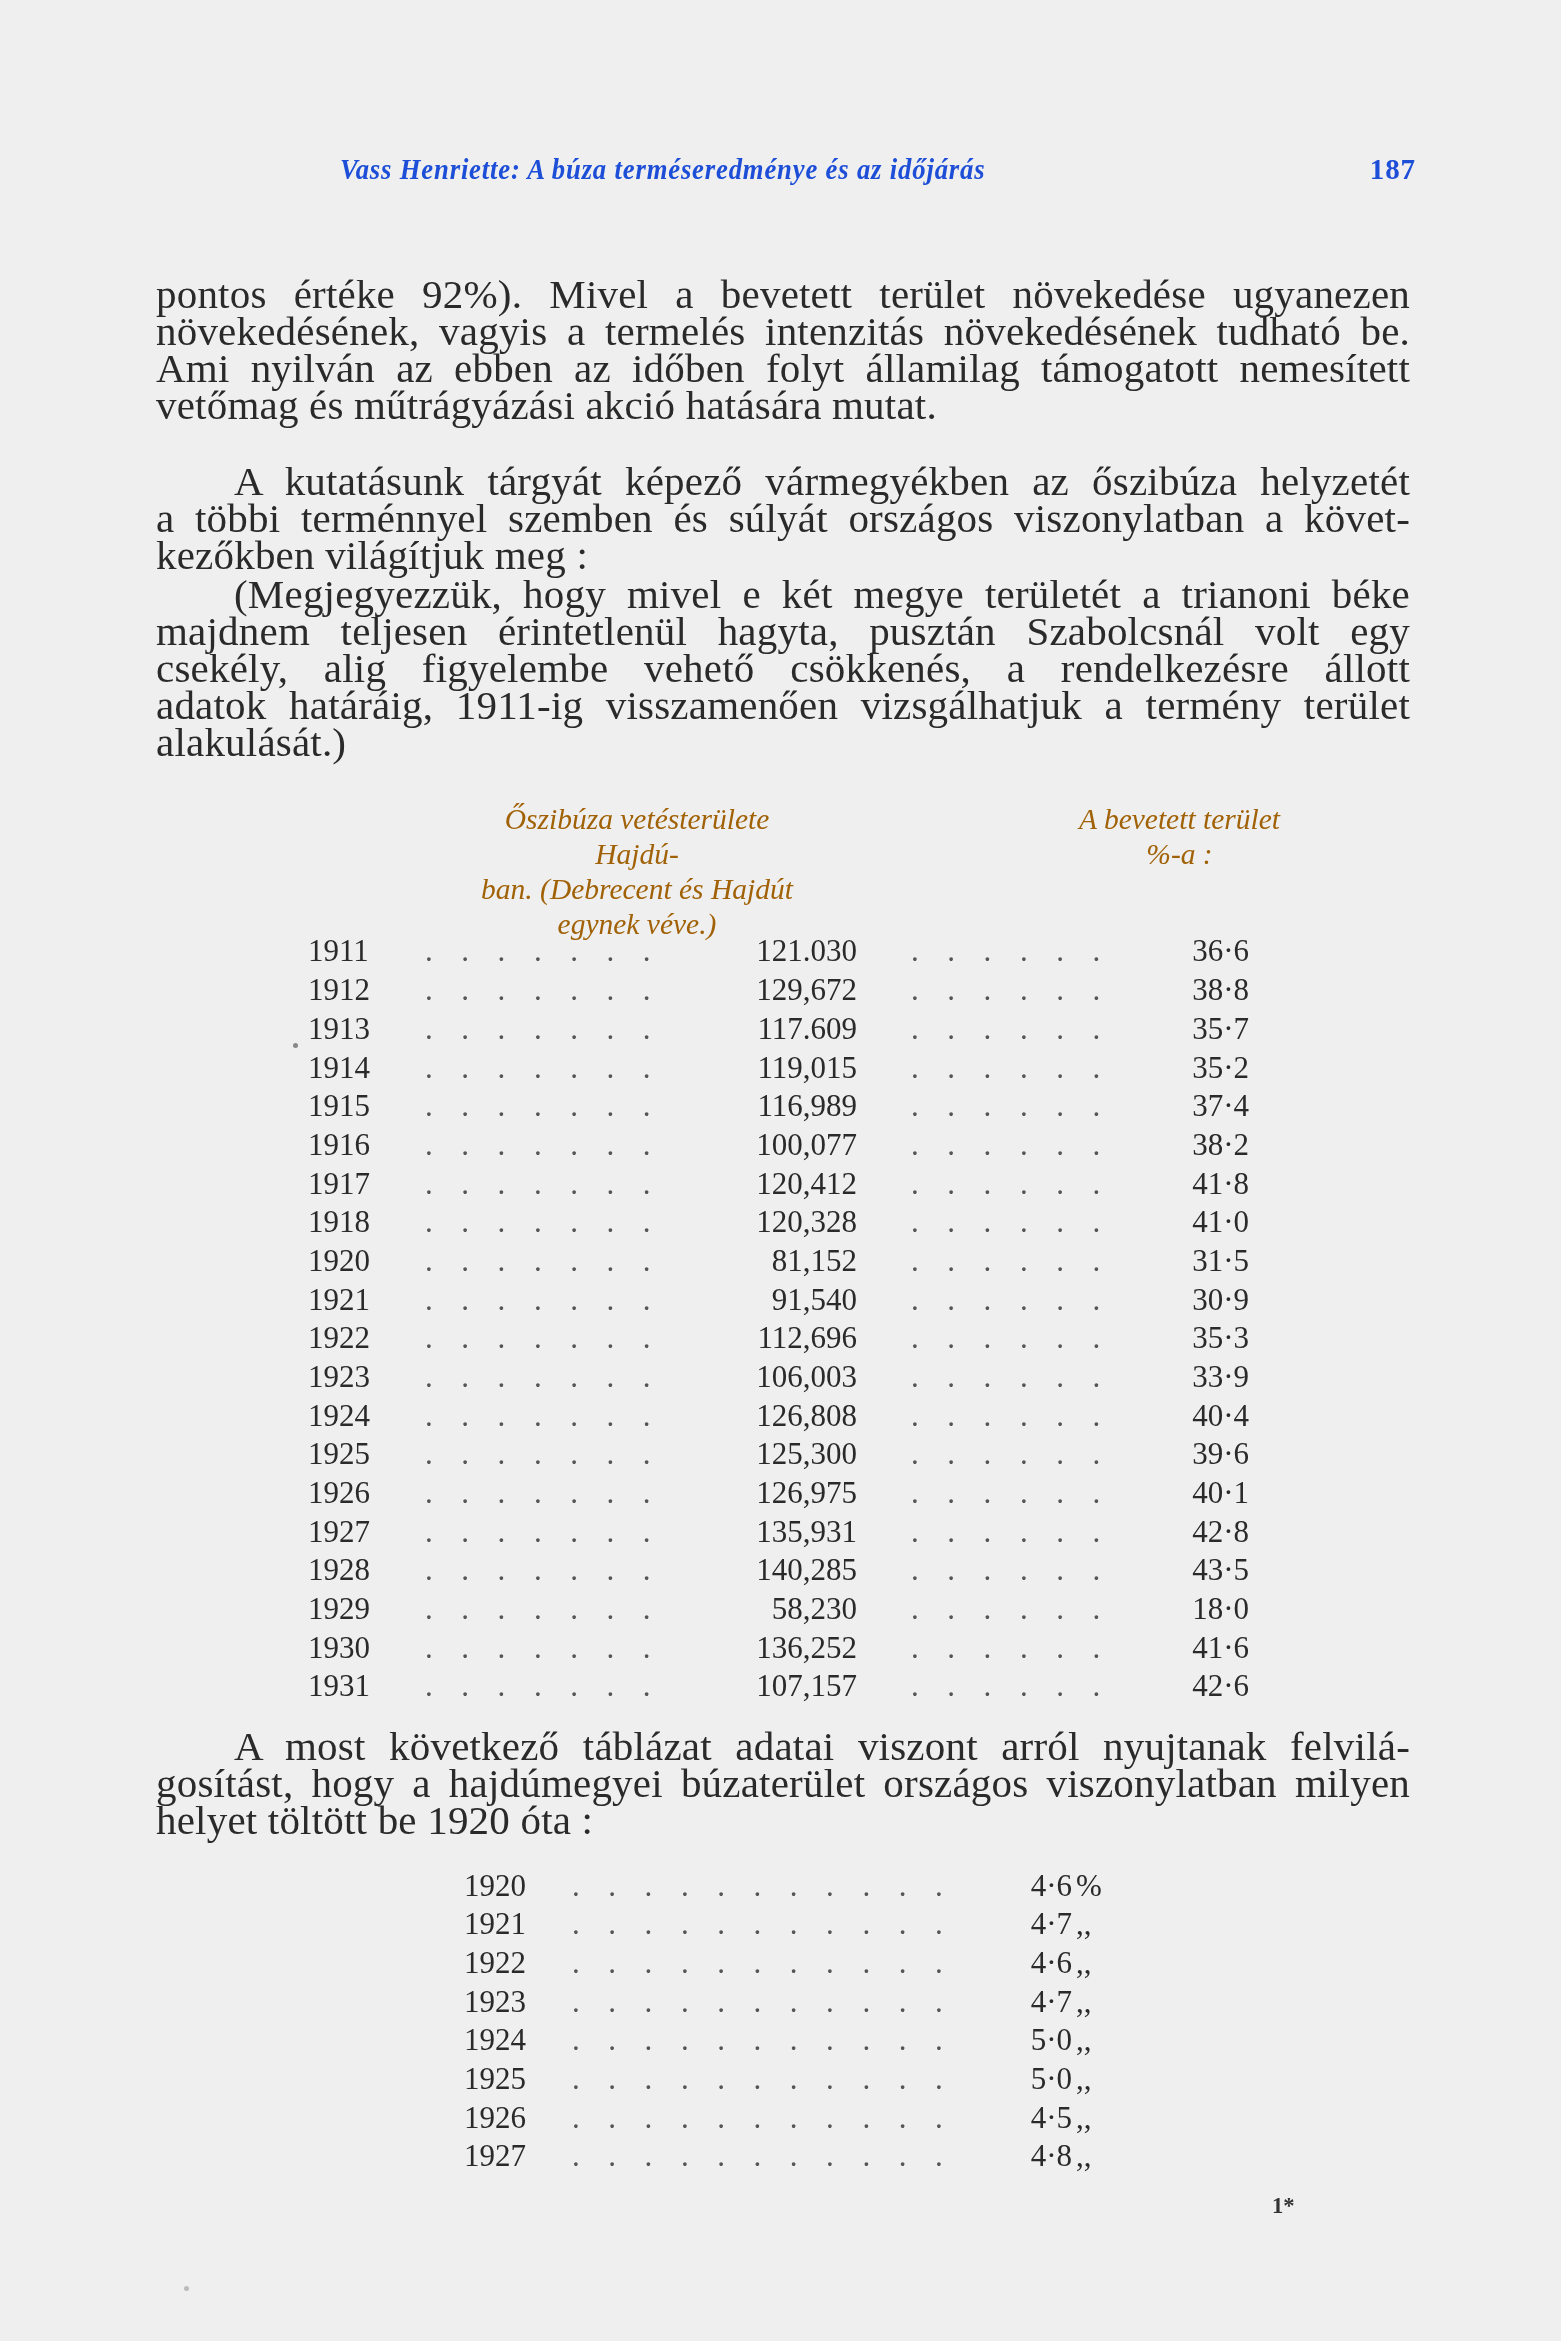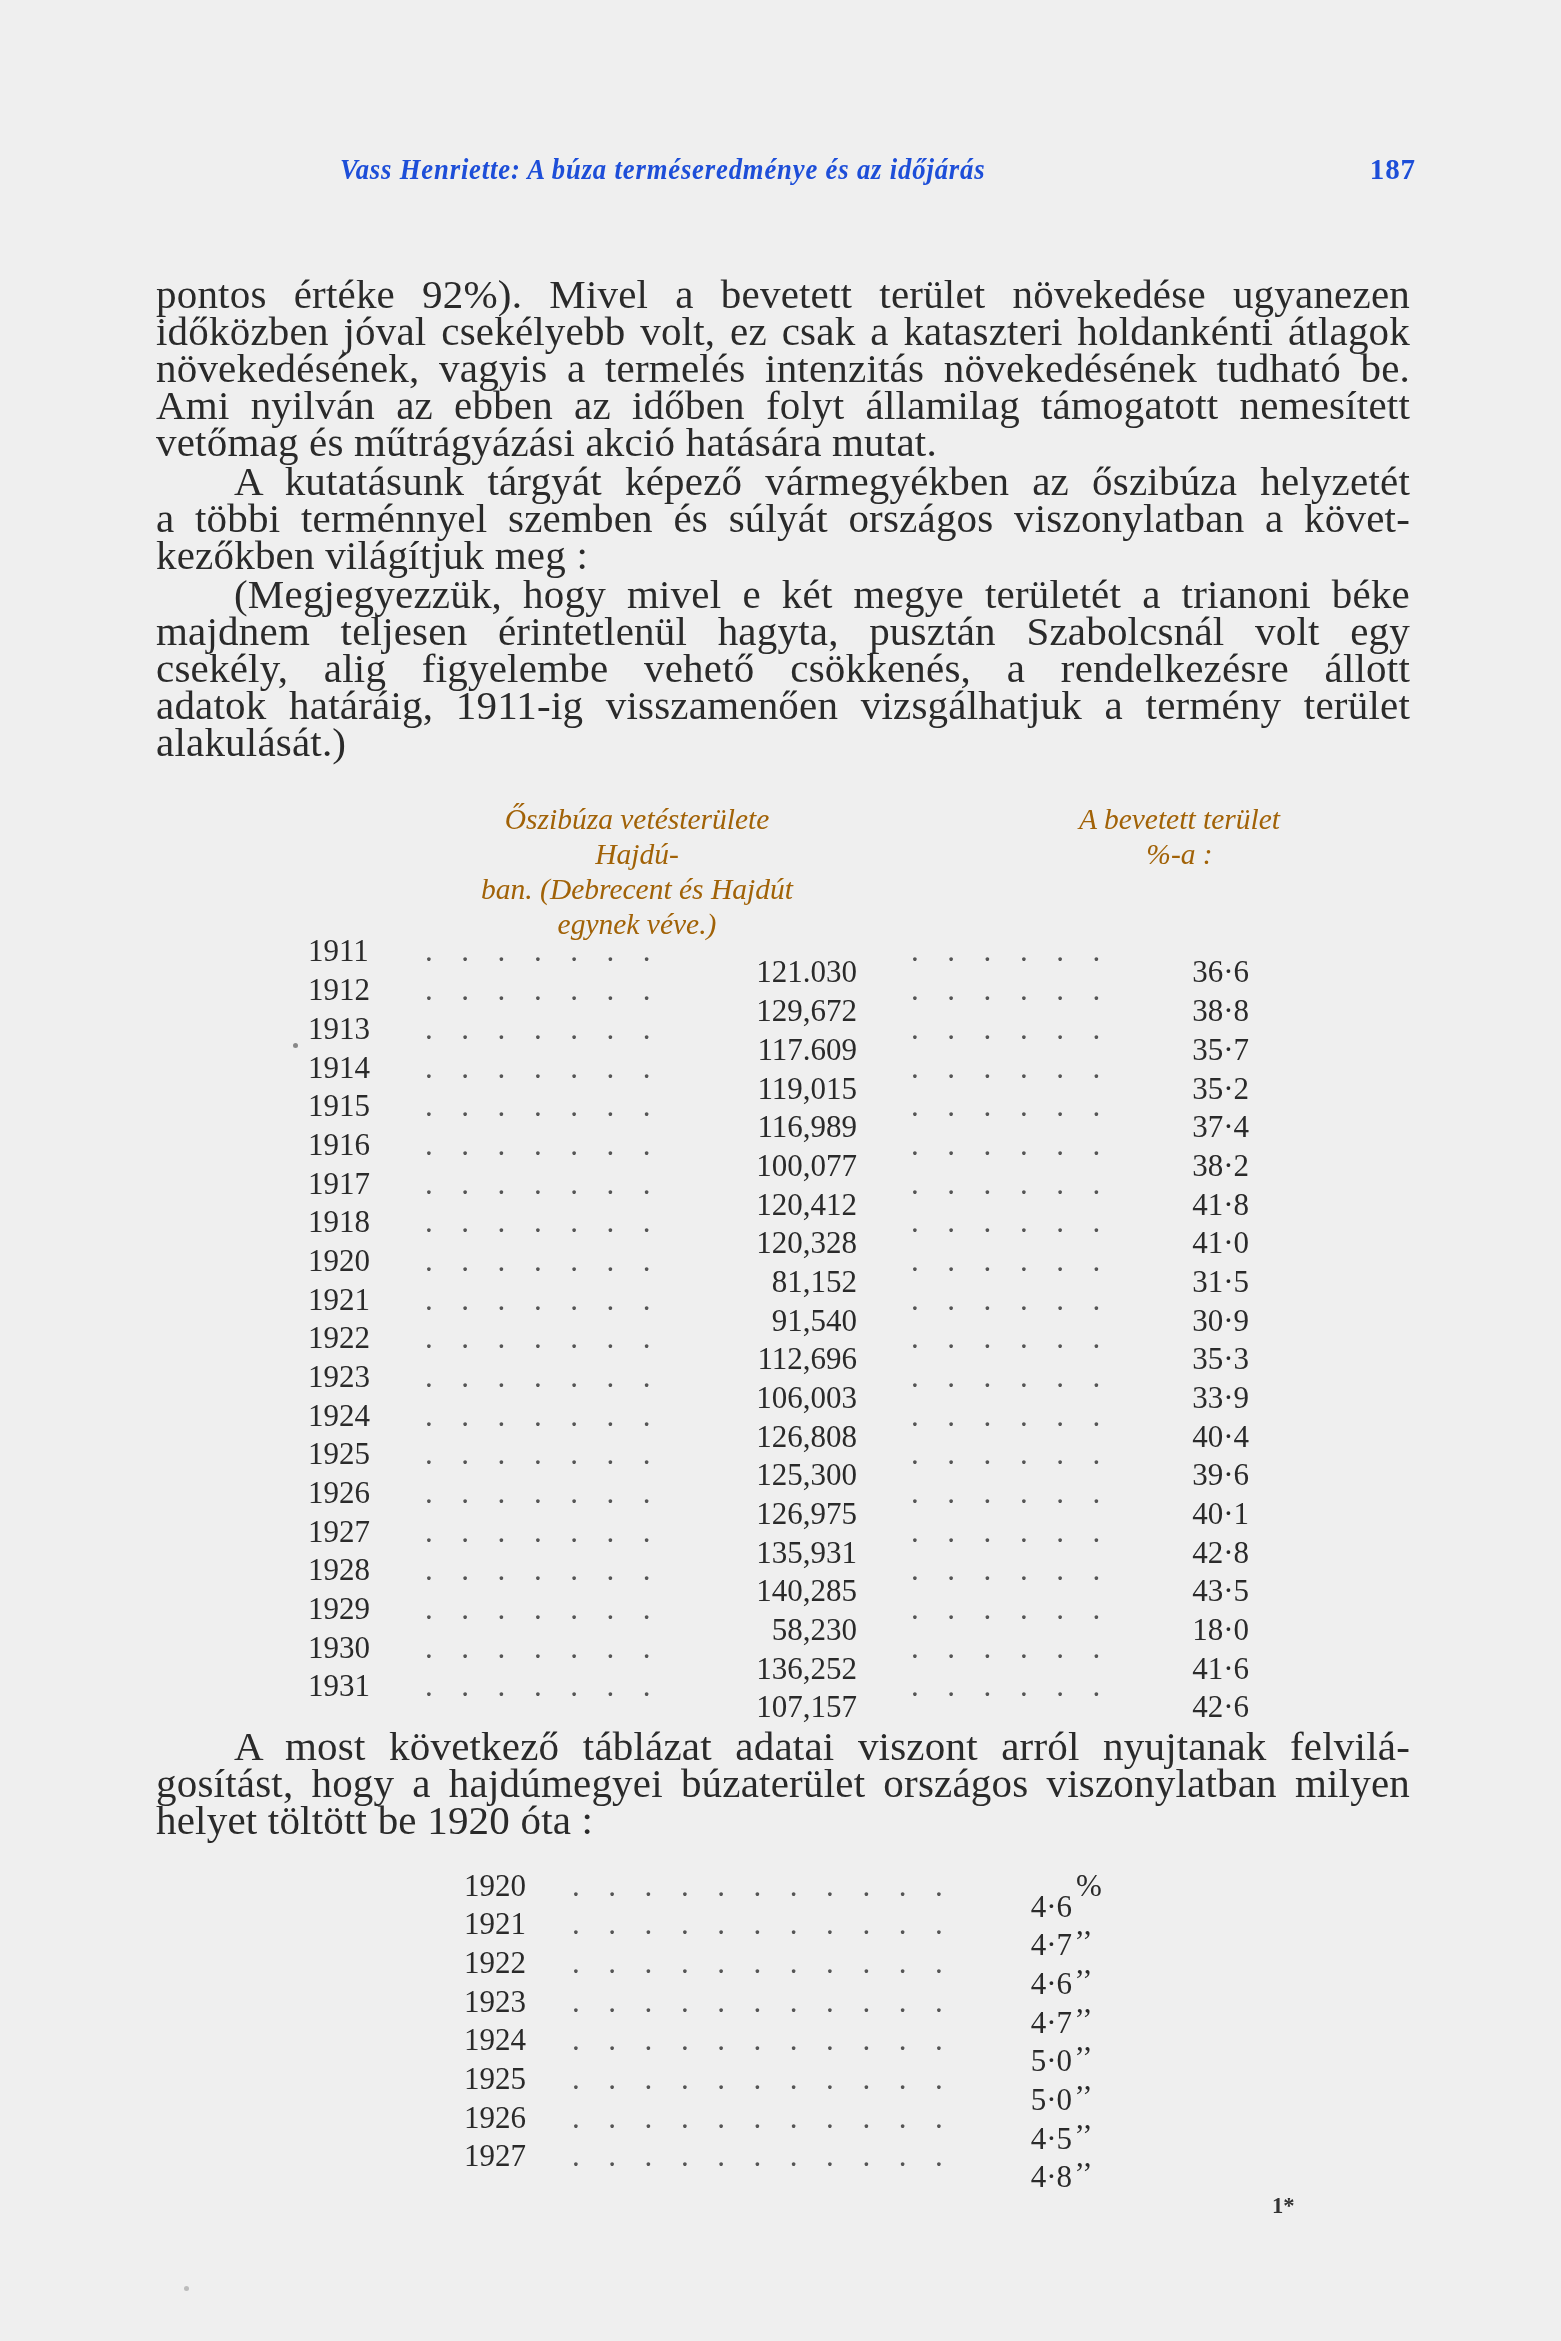--- a/index.html
+++ b/index.html
@@ -30,21 +30,21 @@
     font-size: 29.5px; line-height: 35px; color: #a16207; text-align: center;
   }
   .t1-head.col1 { left: 481px; top: 802px; width: 312px; }
   .t1-head.col2 { left: 1006px; top: 802px; width: 347px; }
   .row {
     position: absolute; left: 0; width: 1353px; height: 38px;
     font-family: "Liberation Serif", serif; font-size: 31px; line-height: 38px; color: #2a2a2a;
   }
   .row .year { position: absolute; white-space: nowrap; }
   .row .dots { position: absolute; letter-spacing: 10.4px; color: #555; white-space: nowrap; overflow: hidden; }
-  .row .val { position: absolute; text-align: right; white-space: nowrap; margin-top: 21px; }
+  .row .val { position: absolute; text-align: right; white-space: nowrap; }
   .t1 .year { left: 308px; }
   .t1 .dots1 { left: 425px; width: 286px; }
   .t1 .val1 { left: 677px; width: 180px; }
   .t1 .dots2 { left: 911px; width: 234px; }
   .t1 .val2 { left: 1128px; width: 121px; }
   .t2 .year { left: 464px; }
   .t2 .dots1 { left: 572px; width: 416px; }
   .t2 .val1 { left: 985px; width: 87px; }
   .t2 .unit { position: absolute; left: 1076px; white-space: nowrap; }
   .sig {
@@ -58,21 +58,20 @@
 
 <div class="page">
 
   <div class="running-head">
     <span class="title">Vass Henriette: A búza terméseredménye és az időjárás</span>
     <span class="pageno">187</span>
   </div>
 
   <div class="para" style="top:276px;">
     <span class="line">pontos értéke 92%). Mivel a bevetett terület növekedése ugyanezen</span>
-    <span class="line">időközben jóval csekélyebb volt, ez csak a kataszteri holdankénti átlagok</span>
     <span class="line">növekedésének, vagyis a termelés intenzitás növekedésének tudható be.</span>
     <span class="line">Ami nyilván az ebben az időben folyt államilag támogatott nemesített</span>
     <span class="line last">vetőmag és műtrágyázási akció hatására mutat.</span>
   </div>
 
   <div class="para" style="top:463px;">
     <span class="line indent">A kutatásunk tárgyát képező vármegyékben az őszibúza helyzetét</span>
     <span class="line">a többi terménnyel szemben és súlyát országos viszonylatban a követ-</span>
     <span class="line last">kezőkben világítjuk meg :</span>
   </div>

